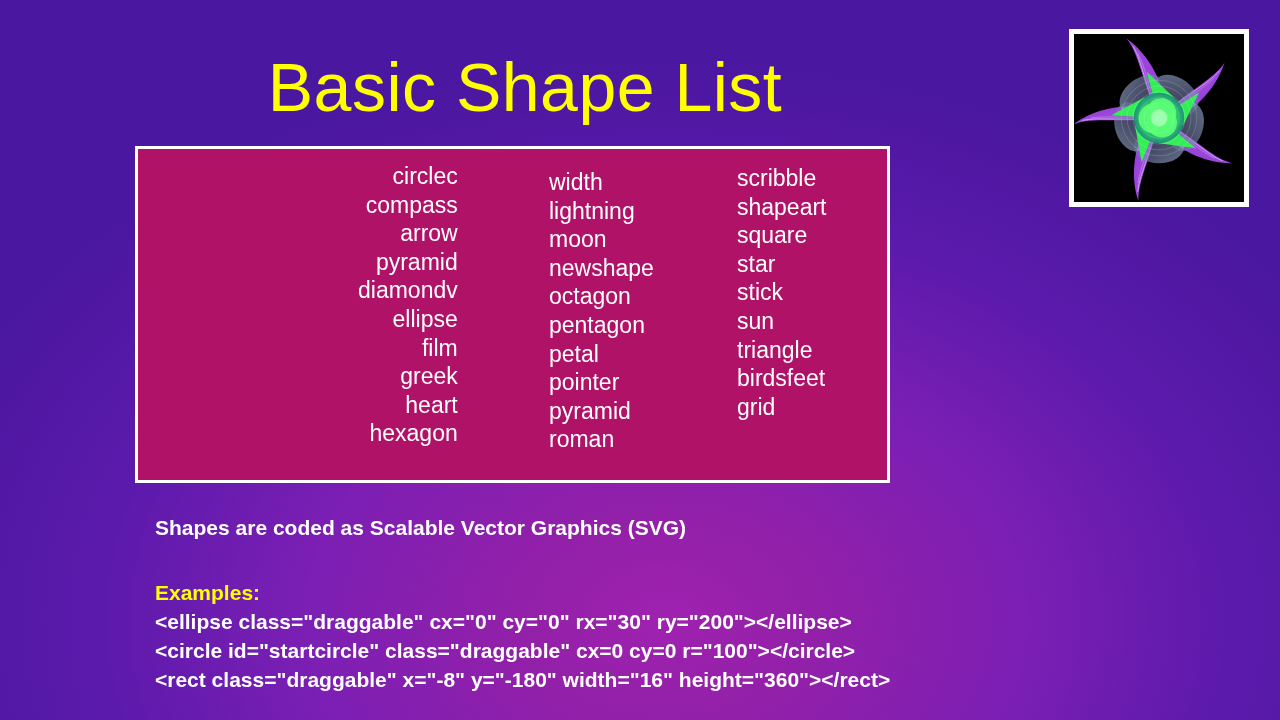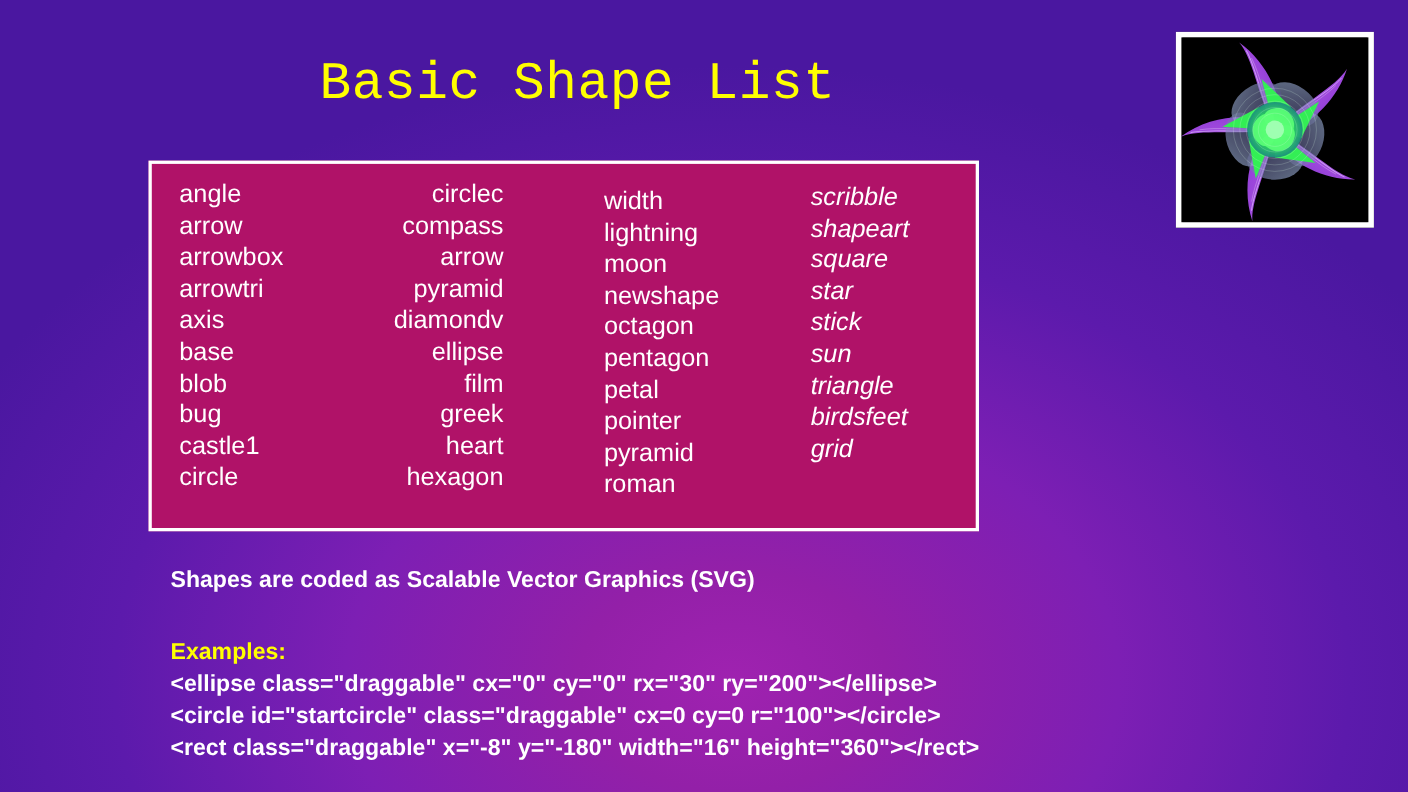--- a/index.html
+++ b/index.html
@@ -25,26 +25,25 @@
   }
 
   
   #title {
     position: absolute;
     left: 0;
     top: 52px;
     width: 1050px;
     text-align: center;
     color: #ffff00;
-    font-size: 48px;
+    font-size: 68px;
     font-weight: 400;
     letter-spacing: 0.5px;
     line-height: 1.05;
     white-space: nowrap;
-    font-family: Liberation Mono, monospace;
   }
 
   
   #shape-box {
     position: absolute;
     left: 135px;
     top: 146px;
     width: 755px;
     height: 337px;
     box-sizing: border-box;
@@ -58,21 +57,21 @@
     font-size: 23px;
     line-height: 28.6px;
     white-space: nowrap;
   }
   .shape-column .shape-item {
     display: block;
   }
   #shape-col-0 { left: 25px;  top: 13px; }
   #shape-col-1 { left: 220px; top: 13px; text-align: right; }
   #shape-col-2 { left: 411px; top: 19px; }
-  #shape-col-3 { left: 599px; top: 15px; font-style: italic; }
+  #shape-col-3 { left: 599px; top: 15px; }
 
   
   #body-text {
     position: absolute;
     left: 155px;
     top: 513px;
     width: 1000px;
     color: #ffffff;
     font-size: 21px;
     line-height: 29px;
@@ -99,32 +98,20 @@
   #thumbnail svg { display: block; width: 100%; height: 100%; }
 </style>
 </head>
 <body>
 
 <div id="slide">
 
   <div id="title">Basic Shape List</div>
 
   <div id="shape-box">
-    <div class="shape-column" id="shape-col-0">
-      <span class="shape-item">angle</span>
-      <span class="shape-item">arrow</span>
-      <span class="shape-item">arrowbox</span>
-      <span class="shape-item">arrowtri</span>
-      <span class="shape-item">axis</span>
-      <span class="shape-item">base</span>
-      <span class="shape-item">blob</span>
-      <span class="shape-item">bug</span>
-      <span class="shape-item">castle1</span>
-      <span class="shape-item">circle</span>
-    </div>
 
     <div class="shape-column" id="shape-col-1">
       <span class="shape-item">circlec</span>
       <span class="shape-item">compass</span>
       <span class="shape-item">arrow</span>
       <span class="shape-item">pyramid</span>
       <span class="shape-item">diamondv</span>
       <span class="shape-item">ellipse</span>
       <span class="shape-item">film</span>
       <span class="shape-item">greek</span>

